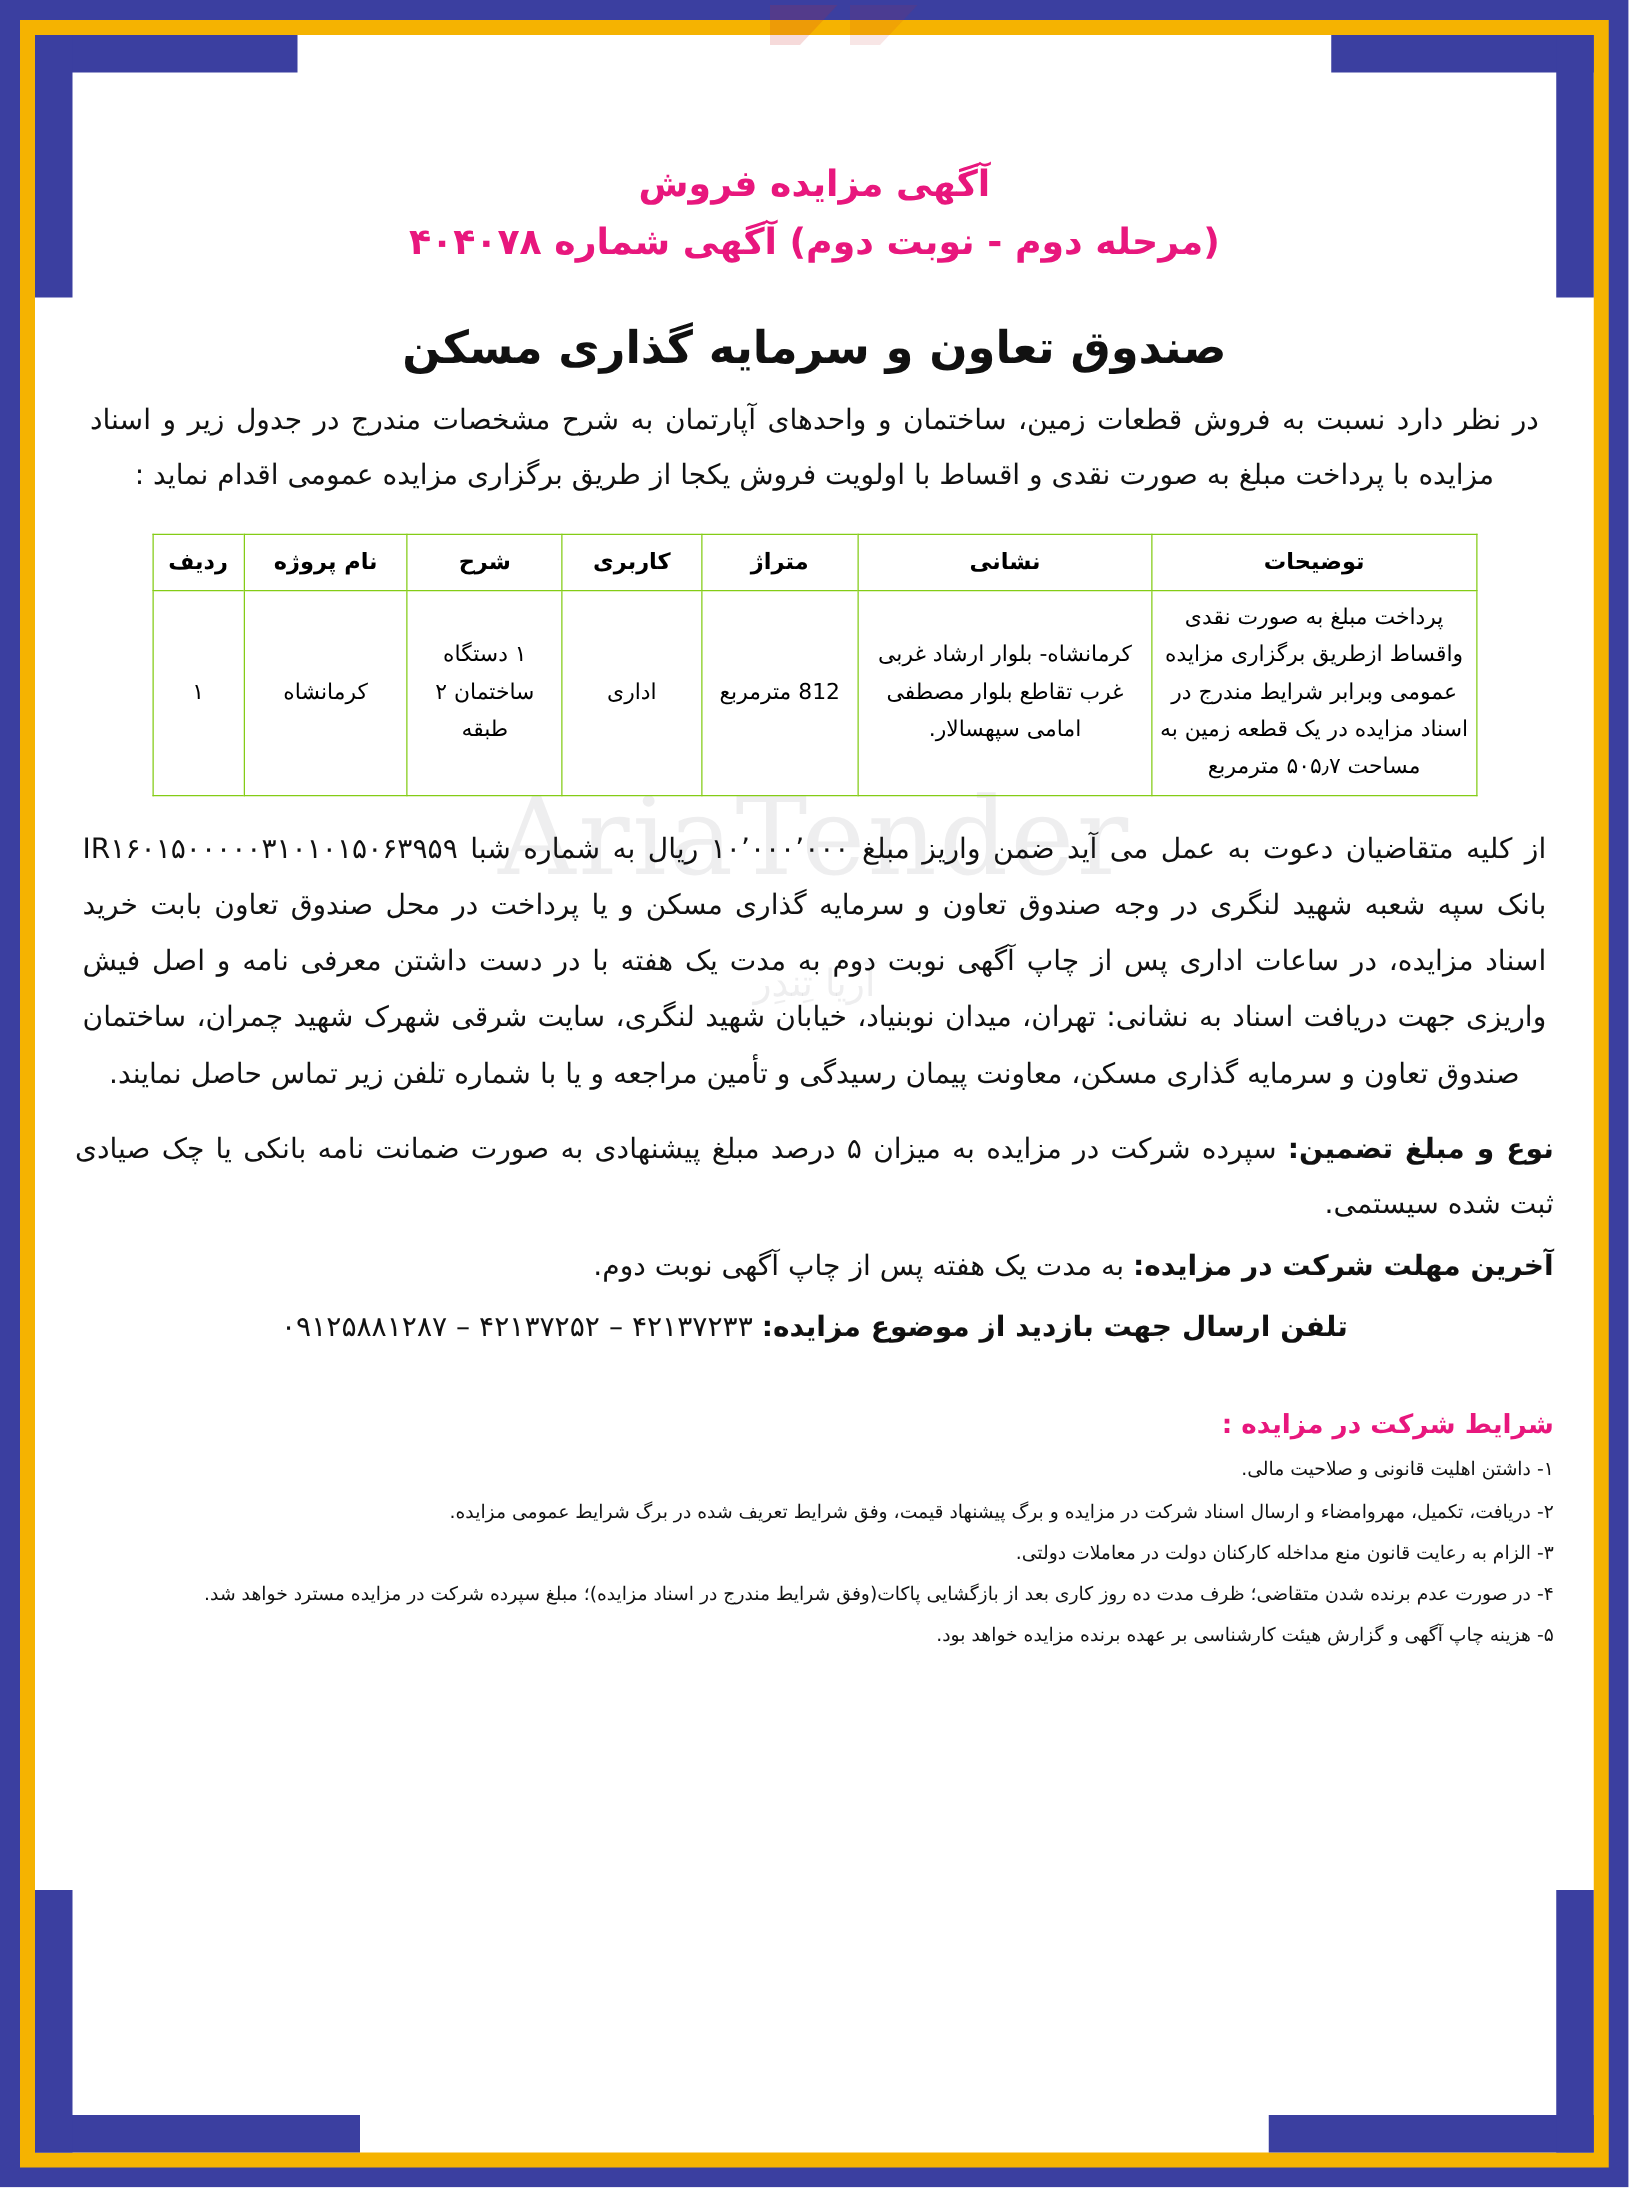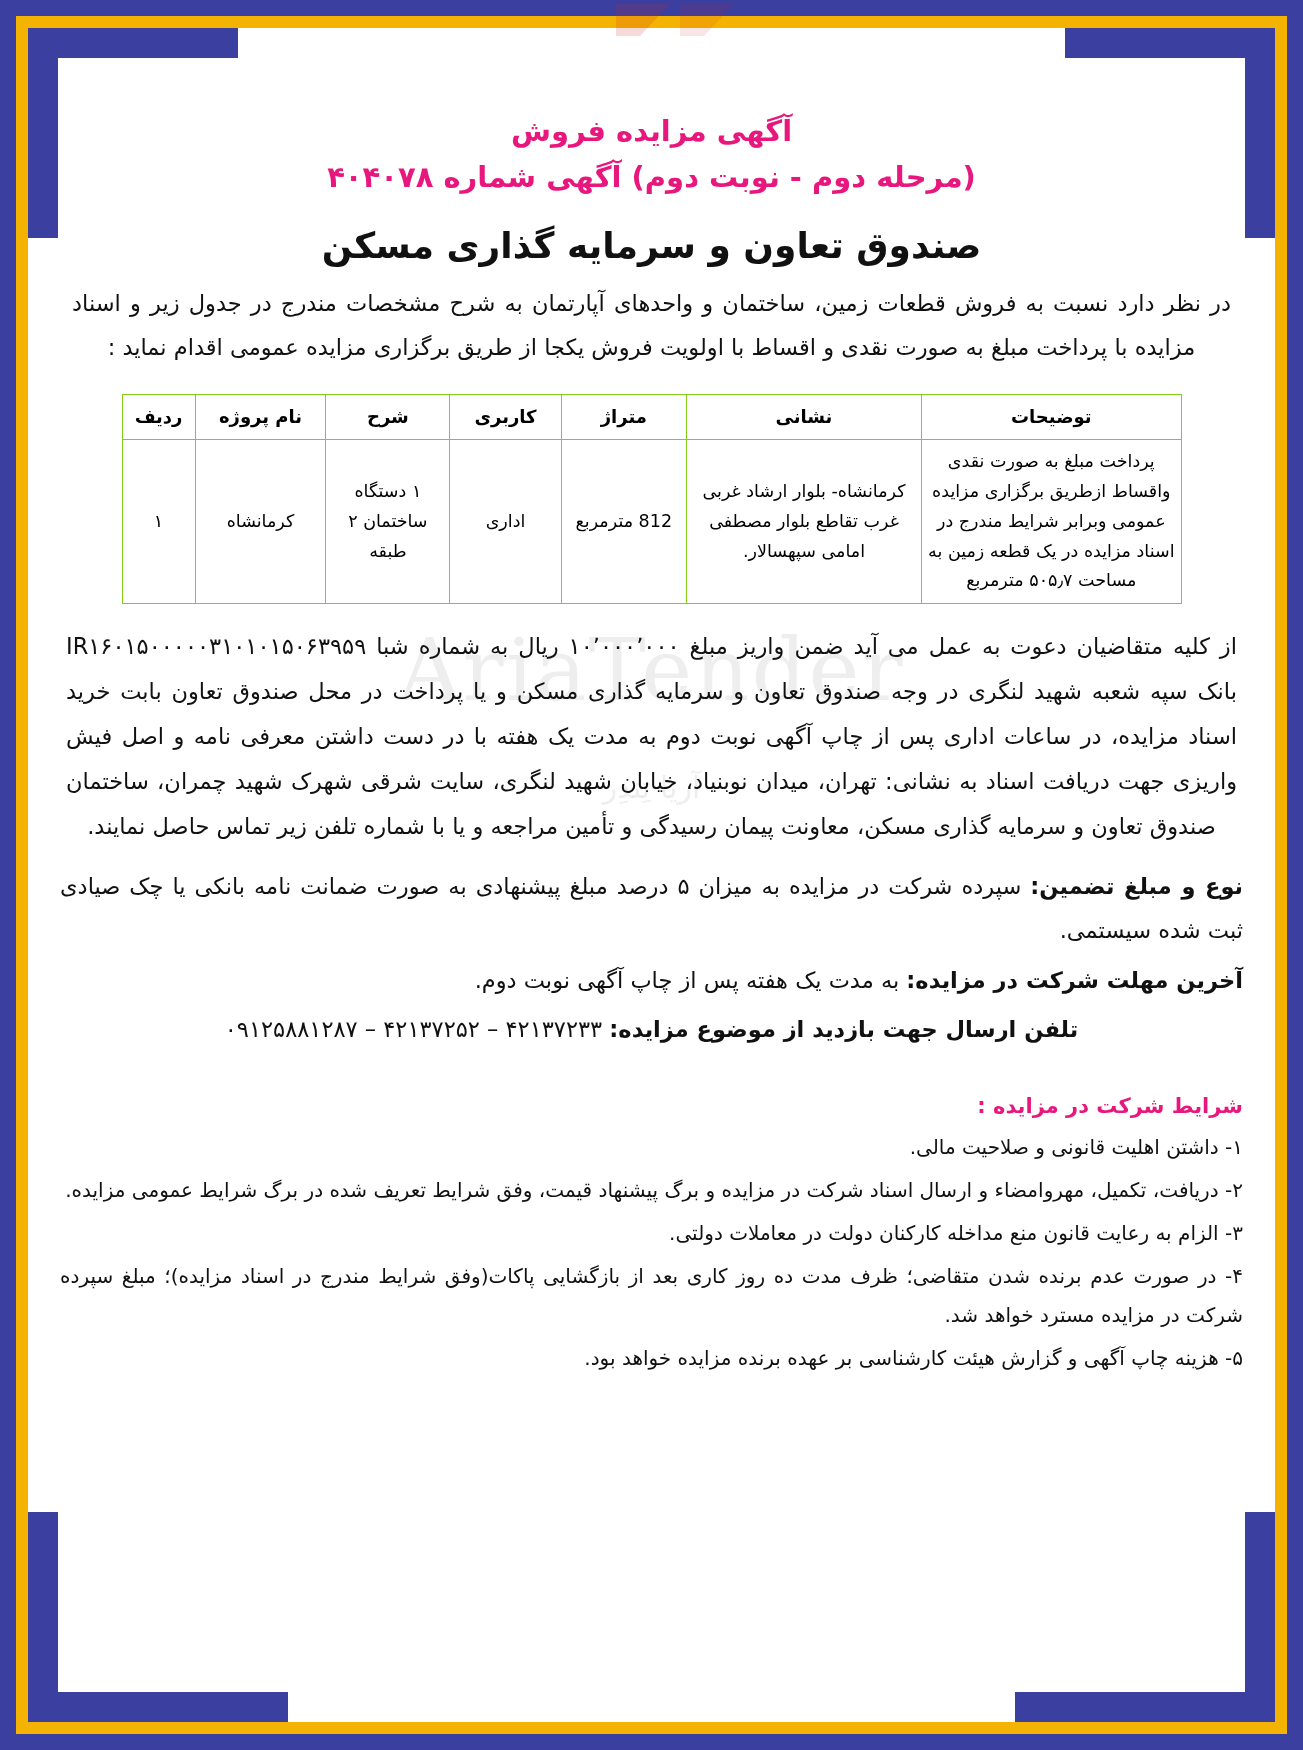--- a/index.html
+++ b/index.html
@@ -76,21 +76,21 @@
     width: 130px; height: 40px;
     z-index: 6;
     opacity: .85;
   }
 
   
   .content {
     position: absolute;
     left: 60px;
     right: 60px;
-    top: 110px;
+    top: 126px;
     z-index: 10;
     text-align: right;
     direction: rtl;
   }
 
   .title-1 {
     text-align: center;
     color: #e8177d;
     font-size: 29px;
     font-weight: bold;
@@ -102,21 +102,21 @@
     font-size: 29px;
     font-weight: bold;
     line-height: 1.5;
     margin-top: 2px;
   }
   .title-3 {
     text-align: center;
     color: #111111;
     font-size: 36px;
     font-weight: bold;
-    margin-top: 26px;
+    margin-top: 43px;
     letter-spacing: -0.5px;
   }
 
   .intro {
     margin-top: 16px;
     font-size: 22.5px;
     line-height: 1.95;
     color: #111;
     text-align: justify;
     text-align-last: center;
@@ -183,21 +183,21 @@
 
   .section-title {
     margin-top: 44px;
     color: #e8177d;
     font-size: 21px;
     font-weight: bold;
     text-align: right;
   }
   .cond {
     margin-top: 10px;
-    font-size: 20px;
+    font-size: 15px;
     line-height: 1.95;
     color: #111;
     text-align: justify;
   }
   .cond-item { margin-top: 4px; }
 </style>
 </head>
 <body>
 
 <div class="page">

